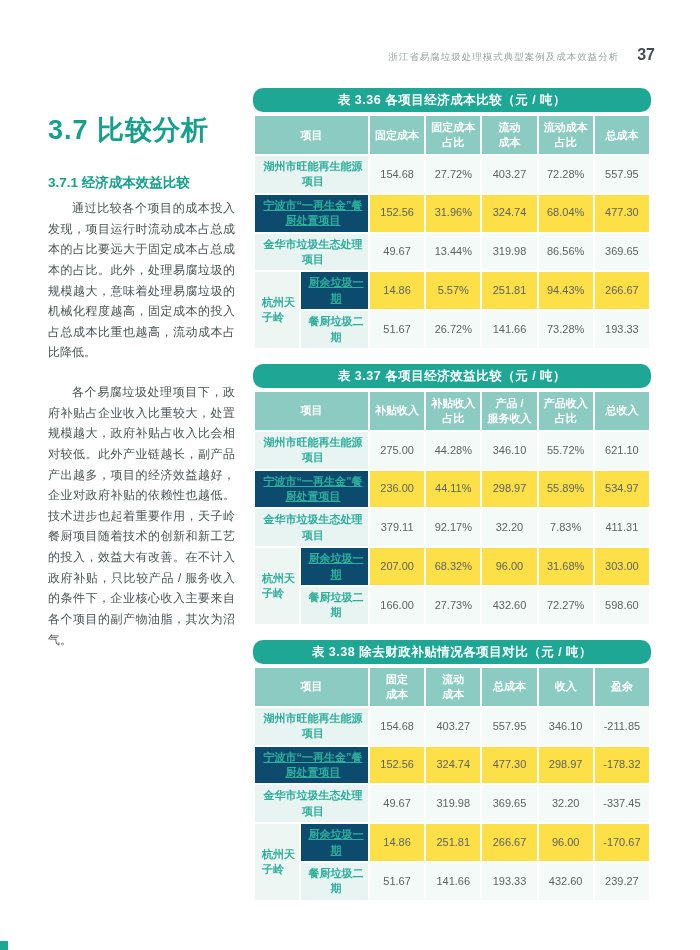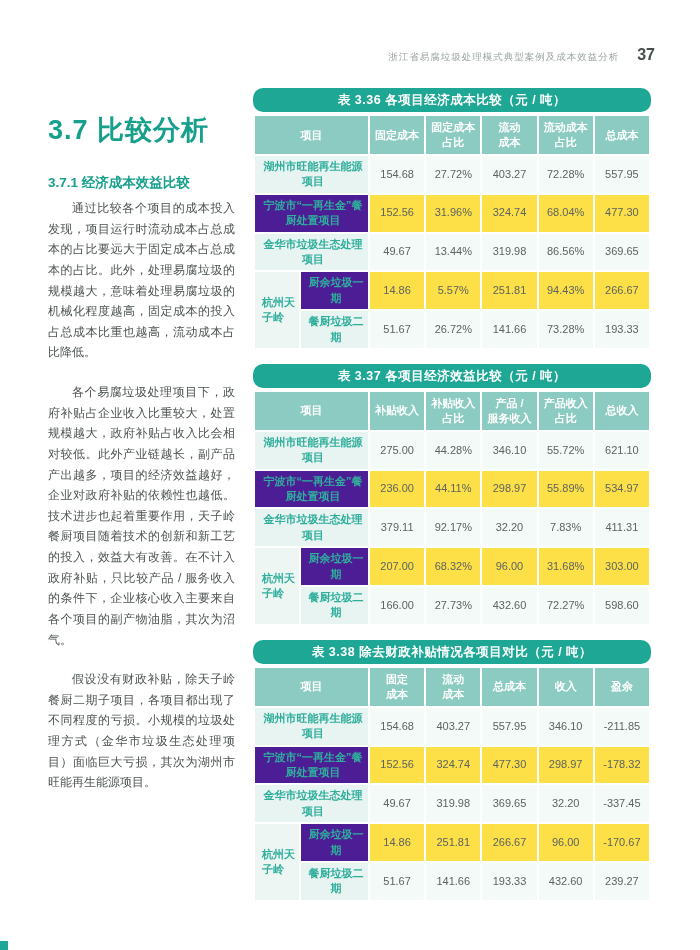--- a/index.html
+++ b/index.html
@@ -50,21 +50,21 @@
     font-size:11px; color:#5d6361; text-align:center; height:27px;
     padding:3px 2px; line-height:1.4;
   }
   td.lbl {
     text-align:center; color:#2fae9c; font-weight:bold; padding-left:7px;
     padding-right:4px;
   }
   tr.odd  td      { background:#f3faf8; }
   tr.odd  td.lbl  { background:#e8f4f1; }
   tr.even td      { background:#fde047; }
-  tr.even td.lbl  { background:#4c1d95; }
+  tr.even td.lbl  { background:#0c4a6e;text-decoration:underline; }
   td.grp {
     background:#edf6f3 !important; color:#2fae9c; font-weight:bold;
     text-align:left; padding-left:7px;
   }
   
   .corner-mark {
     position:absolute; left:0; bottom:0; width:8px; height:9px; background:#1ea795;
   }
 </style>
 </head>
@@ -75,21 +75,20 @@
   <div class="running-header">
     <span class="running-title">浙江省易腐垃圾处理模式典型案例及成本效益分析</span>
     <span class="page-number">37</span>
   </div>
 
   <div class="left-col">
     <div class="section-title">3.7 比较分析</div>
     <div class="subsection-title">3.7.1 经济成本效益比较</div>
     <p class="body-par">通过比较各个项目的成本投入发现，项目运行时流动成本占总成本的占比要远大于固定成本占总成本的占比。此外，处理易腐垃圾的规模越大，意味着处理易腐垃圾的机械化程度越高，固定成本的投入占总成本比重也越高，流动成本占比降低。</p>
     <p class="body-par">各个易腐垃圾处理项目下，政府补贴占企业收入比重较大，处置规模越大，政府补贴占收入比会相对较低。此外产业链越长，副产品产出越多，项目的经济效益越好，企业对政府补贴的依赖性也越低。技术进步也起着重要作用，天子岭餐厨项目随着技术的创新和新工艺的投入，效益大有改善。在不计入政府补贴，只比较产品 / 服务收入的条件下，企业核心收入主要来自各个项目的副产物油脂，其次为沼气。</p>
-    <p class="body-par">假设没有财政补贴，除天子岭餐厨二期子项目，各项目都出现了不同程度的亏损。小规模的垃圾处理方式（金华市垃圾生态处理项目）面临巨大亏损，其次为湖州市旺能再生能源项目。</p>
   </div>
 
   <div class="right-col">
 
     <div class="tbl-block">
       <div class="tbl-title">表 3.36 各项目经济成本比较（元 / 吨）</div>
       <table>
         <colgroup>
             <col style="width:46px">
             <col style="width:69px">

